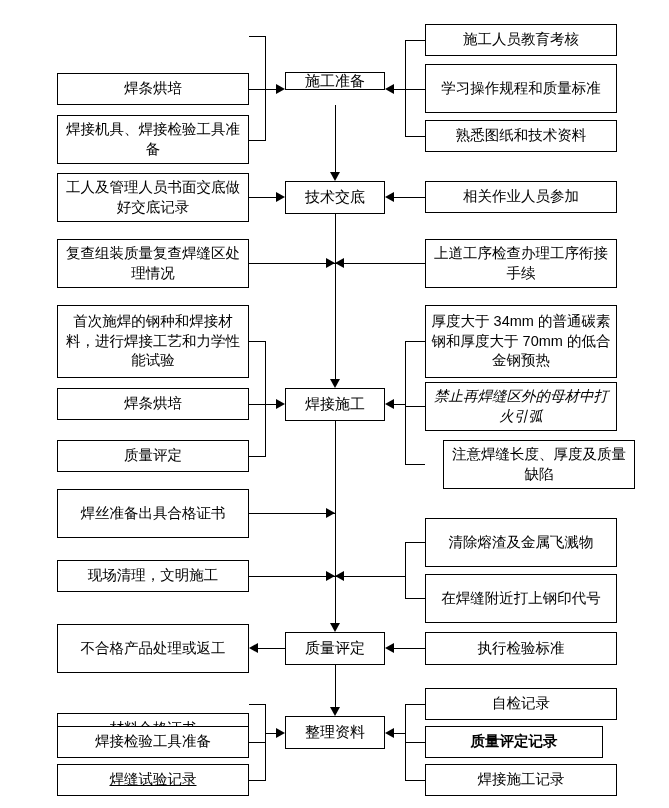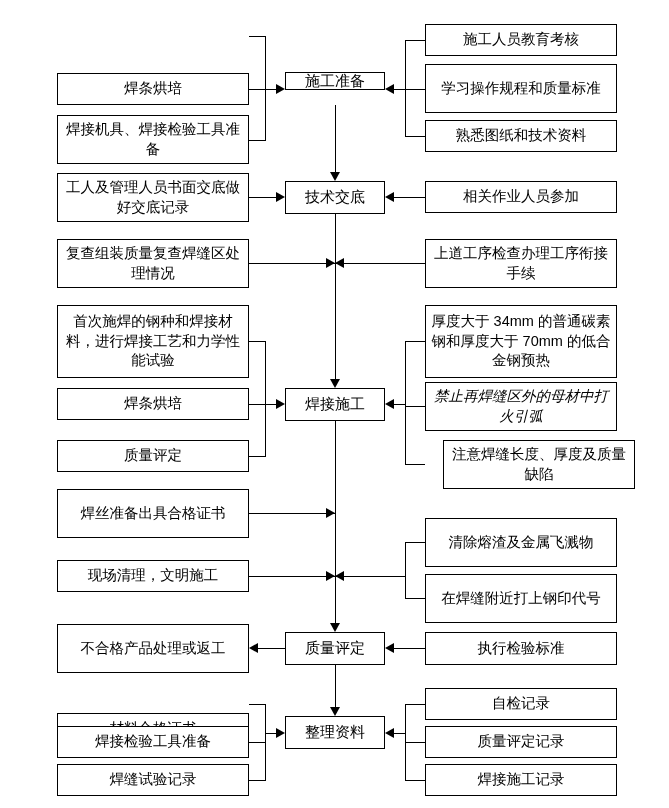--- a/index.html
+++ b/index.html
@@ -81,21 +81,21 @@
   <div class="box" style="left:57px; top:440px; width:192px; height:32px;">质量评定</div>
 
   <div class="box" style="left:57px; top:489px; width:192px; height:49px;">焊丝准备出具合格证书</div>
 
   <div class="box" style="left:57px; top:560px; width:192px; height:32px;">现场清理，文明施工</div>
 
   <div class="box" style="left:57px; top:624px; width:192px; height:49px;">不合格产品处理或返工</div>
 
   <div class="box" style="left:57px; top:713px; width:192px; height:32px;">材料合格证书</div>
   <div class="box" style="left:57px; top:726px; width:192px; height:32px;">焊接检验工具准备</div>
-  <div class="box" style="left:57px; top:764px; width:192px; height:32px;">焊缝试验记录</div>
+  <div class="box" style="left:57px; top:764px; width:192px; height:32px;text-decoration:underline;">焊缝试验记录</div>
 
   <div class="box center" style="left:285px; top:72px; width:100px; height:18px;">施工准备</div>
   <div class="box center" style="left:285px; top:181px; width:100px; height:33px;">技术交底</div>
   <div class="box center" style="left:285px; top:388px; width:100px; height:33px;">焊接施工</div>
   <div class="box center" style="left:285px; top:632px; width:100px; height:33px;">质量评定</div>
   <div class="box center" style="left:285px; top:716px; width:100px; height:33px;">整理资料</div>
 
   <div class="box" style="left:425px; top:24px; width:192px; height:32px;">施工人员教育考核</div>
   <div class="box" style="left:425px; top:64px; width:192px; height:49px;">学习操作规程和质量标准</div>
   <div class="box" style="left:425px; top:120px; width:192px; height:32px;">熟悉图纸和技术资料</div>
@@ -107,21 +107,21 @@
   <div class="box" style="left:425px; top:305px; width:192px; height:73px;">厚度大于 34mm 的普通碳素钢和厚度大于 70mm 的低合金钢预热</div>
   <div class="box" style="left:425px; top:382px; width:192px; height:49px;font-style:italic;">禁止再焊缝区外的母材中打火引弧</div>
   <div class="box" style="left:443px; top:440px; width:192px; height:49px;">注意焊缝长度、厚度及质量缺陷</div>
 
   <div class="box" style="left:425px; top:518px; width:192px; height:49px;">清除熔渣及金属飞溅物</div>
   <div class="box" style="left:425px; top:574px; width:192px; height:49px;">在焊缝附近打上钢印代号</div>
 
   <div class="box" style="left:425px; top:632px; width:192px; height:33px;">执行检验标准</div>
 
   <div class="box" style="left:425px; top:688px; width:192px; height:32px;">自检记录</div>
-  <div class="box" style="left:425px; top:726px; width:192px; height:32px;">质量评定记录</div>
+  <div class="box" style="left:425px; top:726px; width:178px; height:32px;font-weight:bold;">质量评定记录</div>
   <div class="box" style="left:425px; top:764px; width:192px; height:32px;">焊接施工记录</div>
 
   <div class="line vline" style="left:265px; top:36px; height:104px;"></div>
   <div class="line hline" style="left:249px; top:36px; width:17px;"></div>
   <div class="line hline" style="left:249px; top:89px; width:17px;"></div>
   <div class="line hline" style="left:249px; top:140px; width:17px;"></div>
   <div class="line hline" style="left:265px; top:89px; width:11px;"></div>
   <div class="arrow right" style="left:276px; top:84px;"></div>
 
   <div class="line vline" style="left:405px; top:40px; height:96px;"></div>

